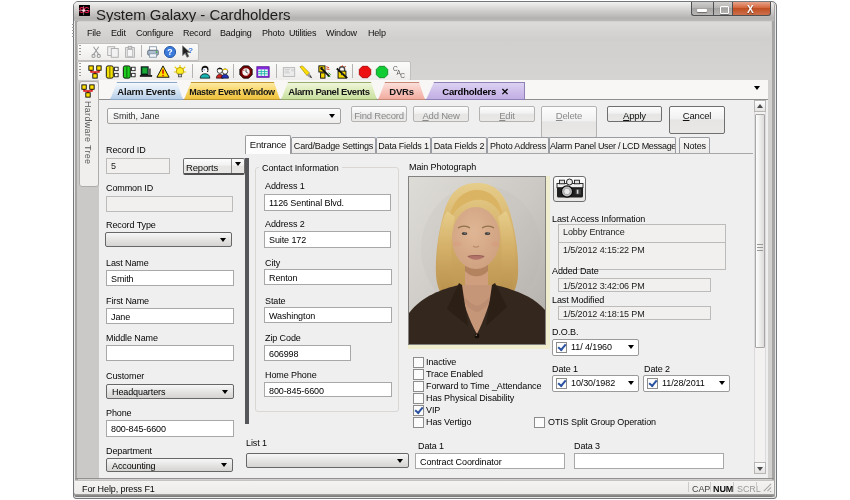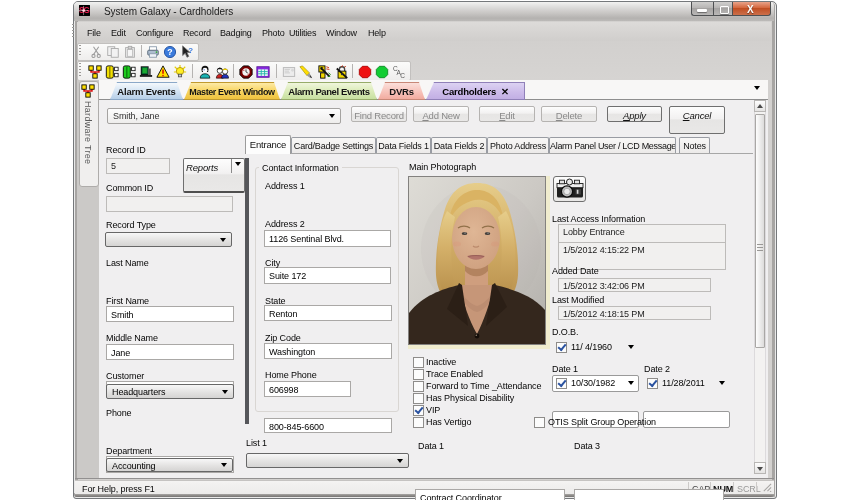--- a/index.html
+++ b/index.html
@@ -2,21 +2,21 @@
 <html><head>
 <meta charset="utf-8">
 <style>
 html,body{margin:0;padding:0;}
 body{width:850px;height:500px;position:relative;overflow:hidden;background:#ffffff;
   font-family:"Liberation Sans",sans-serif;font-size:9px;letter-spacing:-.1px;color:#000;}
 #win{position:absolute;left:73px;top:1px;width:702px;height:496px;
   background:#d3d1cf;border:1px solid #75787b;border-radius:5px 5px 3px 3px;
   box-shadow:inset 0 0 0 1px rgba(250,250,250,.8), inset 0 0 0 4px rgba(152,150,148,.75);}
 #titlebar{position:absolute;left:74px;top:2px;width:700px;height:19px;border-radius:4px 4px 0 0;background:linear-gradient(180deg,#f2f2f1 0%,#dbdad9 30%,#c7c5c3 60%,#b4b2b0 85%,#bcbab8 100%);}
-#title-txt{position:absolute;left:104px;top:6px;font-size:10px;letter-spacing:-.05px;color:#1c1c1c;}
+#title-txt{position:absolute;left:96px;top:6px;font-size:15px;letter-spacing:-.05px;color:#1c1c1c;}
 #sgicon{position:absolute;left:79px;top:6px;width:11px;height:11px;background:#000;border-radius:1px;overflow:hidden;}
 #winbtns{position:absolute;left:691px;top:2px;height:14px;display:flex;}
 .wb{height:14px;border:1px solid #4e5052;border-top:none;box-sizing:border-box;position:relative;}
 #wb-min{width:22px;border-radius:0 0 0 3px;background:linear-gradient(180deg,#cfcecd,#b7b5b4 45%,#a5a3a2 50%,#bab8b7);border-right:none;}
 #wb-max{width:20px;background:linear-gradient(180deg,#cfcecd,#b7b5b4 45%,#a5a3a2 50%,#bab8b7);}
 #wb-close{width:38px;border-radius:0 0 3px 0;background:linear-gradient(180deg,#e8a38a 0%,#d4663d 45%,#c04f24 50%,#cc6f4a 100%);border-left:none;}
 #wb-min .g{position:absolute;left:5px;top:7px;width:10px;height:3px;background:#fff;border-radius:1px;box-shadow:0 1px 1px rgba(0,0,0,.4);}
 #wb-max .g{position:absolute;left:6px;top:3.5px;width:7px;height:6px;border:1.5px solid #fff;border-radius:1px;box-shadow:0 1px 1px rgba(0,0,0,.4);}
 #wb-close .g{position:absolute;left:14px;top:1.5px;color:#fff;font-weight:bold;font-size:10px;text-shadow:0 1px 1px rgba(0,0,0,.5);}
 #menubar{position:absolute;left:77px;top:22px;width:694px;height:19px;
@@ -31,26 +31,26 @@
 #dock{position:absolute;left:77px;top:80px;width:22px;height:398px;background:#cbc9c7;}
 #hwtab{position:absolute;left:79px;top:81px;width:18px;height:104px;background:#f0efee;border:1px solid #aeacaa;border-radius:3px;}
 #hwtab .vtxt{position:absolute;left:3px;top:19px;color:#5a5a5a;font-size:9px;
   writing-mode:vertical-rl;letter-spacing:.3px;}
 #tabstrip{position:absolute;left:99px;top:80px;width:669px;height:20px;background:#f8f7f6;border-bottom:1px solid #8e8e8e;box-sizing:border-box;}
 .otab{position:absolute;top:82px;height:18px;line-height:18px;text-align:center;font-size:9.5px;letter-spacing:-.2px;font-weight:bold;color:#141414;
   clip-path:polygon(7px 0,calc(100% - 6px) 0,100% 100%,0 100%);box-sizing:border-box;}
 .itab{position:absolute;top:137px;height:16px;background:linear-gradient(180deg,#f8f7f6,#eceae9);border:1px solid #999ca3;border-bottom:none;box-sizing:border-box;text-align:center;font-size:9px;letter-spacing:-.2px;padding-top:3px;border-radius:2px 2px 0 0;color:#111;white-space:nowrap;overflow:hidden;}
 #form{position:absolute;left:99px;top:100px;width:669px;height:378px;background:#f0eff0;}
 .lbl{position:absolute;font-size:9px;color:#050505;white-space:nowrap;}
-.field{position:absolute;background:#fff;border:1px solid #aaa8a6;box-sizing:border-box;font-size:9px;padding:3px 0 0 4px;white-space:nowrap;overflow:hidden;margin-top:36px;}
+.field{position:absolute;background:#fff;border:1px solid #aaa8a6;box-sizing:border-box;font-size:9px;padding:3px 0 0 4px;white-space:nowrap;overflow:hidden;}
 .dfield{position:absolute;background:#f1f0ef;border:1px solid #bdbbb9;box-sizing:border-box;font-size:9px;padding:2px 0 0 4px;white-space:nowrap;overflow:hidden;color:#1c1c1c;}
 .combo{position:absolute;background:linear-gradient(180deg,#f7f7f7,#e2e1e0 60%,#d5d4d3);border:1px solid #676767;border-radius:2px;box-sizing:border-box;font-size:9px;padding:2px 0 0 5px;}
 .ar{position:absolute;right:5px;top:50%;margin-top:-2px;width:0;height:0;border-left:3.5px solid transparent;border-right:3.5px solid transparent;border-top:4px solid #000;}
 .btn{position:absolute;background:linear-gradient(180deg,#fdfdfd,#f2f1f1 45%,#e6e5e4 50%,#e9e8e7);border:1px solid #b5b3b1;border-radius:2px;text-align:center;font-size:9.5px;letter-spacing:-.2px;color:#8a8a8a;box-sizing:border-box;padding-top:3px;white-space:nowrap;overflow:hidden;}
-.btn.en{border-color:#6f6f6f;color:#111;font-style:italic;}
+.btn.en{border-color:#6f6f6f;color:#111;}
 .cb{position:absolute;width:11px;height:11px;background:#fcfcfc;border:1px solid #8e8c8a;box-sizing:border-box;}
 .cb.ck::after{content:"";position:absolute;left:1px;top:1px;width:6px;height:3px;border-left:2px solid #2a52a0;border-bottom:2px solid #2a52a0;transform:rotate(-50deg);}
 #status{position:absolute;left:75px;top:480px;width:699px;height:13px;background:linear-gradient(180deg,#f4f3f2,#ecebea);border-top:1px solid #c5c3c1;font-size:9px;color:#222;}
 .ssep{position:absolute;top:482px;width:1px;height:10px;background:#cccac8;}
 #sb{position:absolute;left:754px;top:100px;width:12px;height:374px;background:#f3f2f1;border:1px solid #dcdadc;box-sizing:border-box;}
 .sbtn{position:absolute;left:754px;width:12px;height:12px;background:linear-gradient(180deg,#fdfdfd,#e4e3e2);border:1px solid #b8b6b4;box-sizing:border-box;}
 #sthumb{position:absolute;left:755px;top:114px;width:10px;height:234px;background:linear-gradient(90deg,#fdfdfd,#dddcdb);border:1px solid #a9a7a5;box-sizing:border-box;border-radius:1px;}
 .tri-u{width:0;height:0;border-left:3px solid transparent;border-right:3px solid transparent;border-bottom:4px solid #4a4a4a;position:absolute;left:2px;top:3px;}
 .tri-d{width:0;height:0;border-left:3px solid transparent;border-right:3px solid transparent;border-top:4px solid #4a4a4a;position:absolute;left:2px;top:4px;}
 </style>
@@ -276,27 +276,27 @@
 <svg style="position:absolute;left:762px;top:482px" width="10" height="10" viewBox="0 0 11 11">
     <g stroke="#a8a6a4" stroke-width="1.2">
       <path d="M10 2 L2 10 M10 6 L6 10 M10 10 L9 11"></path>
     </g>
   </svg>
 
 <div class="combo" style="left:107px;top:108px;width:234px;height:16px;background:linear-gradient(180deg,#fdfdfd,#eeedec);border:1px solid #a5a3a1;color:#333">Smith, Jane<div class="ar"></div></div>
 <div class="btn" style="left:351px;top:106px;width:56px;height:16px">Find Record</div>
 <div class="btn" style="left:413px;top:106px;width:56px;height:16px"><u>A</u>dd New</div>
 <div class="btn" style="left:479px;top:106px;width:56px;height:16px"><u>E</u>dit</div>
-<div class="btn" style="left:541px;top:106px;width:56px;height:16px"><u>D</u>elete</div>
+<div class="btn" style="left:541px;top:106px;width:56px;height:32px"><u>D</u>elete</div>
 <div class="btn en" style="left:607px;top:106px;width:55px;height:16px"><u>A</u>pply</div>
 <div class="btn en" style="left:669px;top:106px;width:56px;height:28px"><u>C</u>ancel</div>
 
 <span class="lbl" style="left:106px;top:145px">Record ID</span>
 <div class="dfield" style="left:106px;top:158px;width:64px;height:16px">5</div>
-<div class="btn en" style="left:183px;top:158px;width:62px;height:35px;border-bottom:2px solid #4f4f4f;padding-right:24px">Reports</div>
+<div class="btn en" style="left:183px;top:158px;width:62px;height:17px;border-bottom:2px solid #4f4f4f;padding-right:24px">Reports</div>
 <div style="position:absolute;left:231px;top:159px;width:1px;height:14px;background:#8a8a8a"></div>
 <div class="ar" style="left:235px;top:164px;right:auto"></div>
 <span class="lbl" style="left:106px;top:183px">Common ID</span>
 <div class="dfield" style="left:106px;top:196px;width:127px;height:16px"></div>
 <span class="lbl" style="left:106px;top:220px">Record Type</span>
 <div class="combo" style="left:105px;top:232px;width:127px;height:15px">
     <div class="ar"></div>
   </div>
 <span class="lbl" style="left:106px;top:258px">Last Name</span>
 <div class="field" style="left:106px;top:270px;width:128px;height:16px">Smith</div>

